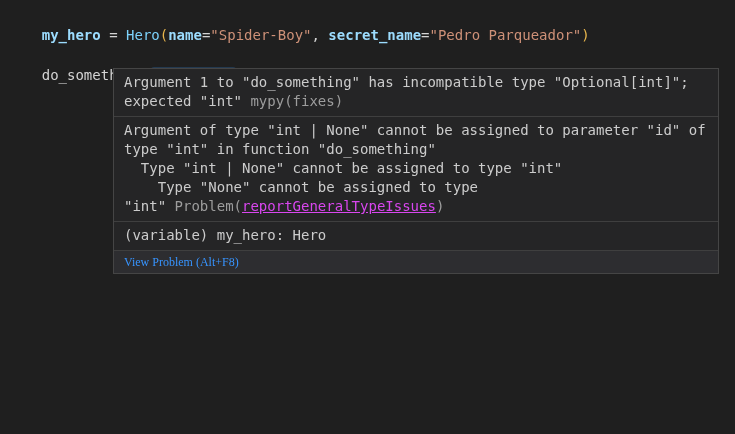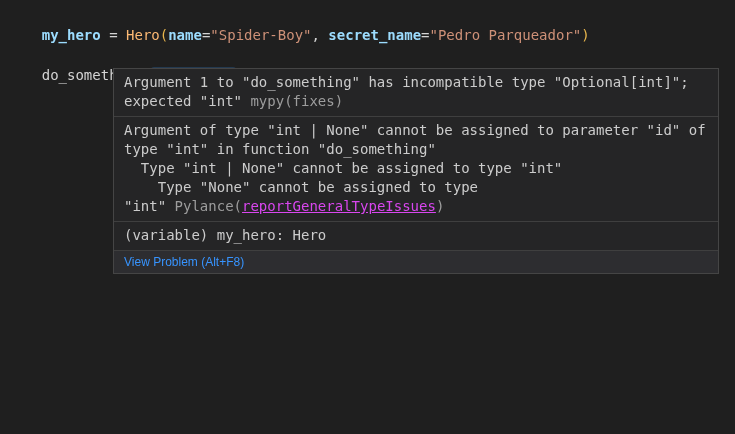--- a/index.html
+++ b/index.html
@@ -20,21 +20,21 @@
     position: absolute;
     left: 8px;
     font-size: 14px;
     line-height: 20px;
     white-space: pre;
     color: #d4d4d4;
   }
   .code-line-1 { top: 5px; }
   .code-line-2 { top: 45px; }
   .tok-var     { color: #9cdcfe; font-weight: bold; }
-  .tok-class   { color: #fdba74; }
+  .tok-class   { color: #7dd3fc; }
   .tok-str     { color: #ce9178; }
   .tok-bracket { color: #e8b64c; }
   .tok-plain   { color: #d4d4d4; }
   .word-highlight {
     background: rgba(38, 79, 120, 0.55);
     border-radius: 3px;
   }
   .squiggle-error {
     text-decoration: underline wavy #f14c4c 1px;
     text-underline-offset: 3px;
@@ -67,21 +67,21 @@
     color: #d946ef;
     text-decoration: underline;
     cursor: pointer;
   }
   .hover-statusbar {
     background: #2d2d30;
     padding: 3px 10px;
     display: flex;
     align-items: center;
     gap: 18px;
-    font-family: Liberation Sans, sans-serif;
+    font-family: Liberation Serif, serif;
     font-size: 12px;
     line-height: 16px;
   }
   .status-link { color: #3794ff; cursor: pointer; }
   .status-text { color: #cccccc; }
 </style>
 </head>
 <body>
 
 <div class="editor">
@@ -99,21 +99,21 @@
     <div class="hover-section">
       <div class="hover-line">Argument 1 to "do_something" has incompatible type "Optional[int]";</div>
       <div class="hover-line"><span>expected "int" </span><span class="dim-text">mypy(fixes)</span></div>
     </div>
 
     <div class="hover-section">
       <div class="hover-line">Argument of type "int | None" cannot be assigned to parameter "id" of</div>
       <div class="hover-line">type "int" in function "do_something"</div>
       <div class="hover-line">  Type "int | None" cannot be assigned to type "int"</div>
       <div class="hover-line">    Type "None" cannot be assigned to type</div>
-      <div class="hover-line"><span>"int" </span><span class="dim-text">Pylance(</span><span class="rule-link">reportGeneralTypeIssues</span><span class="dim-text">)</span></div>
+      <div class="hover-line"><span>"int" </span><span class="dim-text">Problem(</span><span class="rule-link">reportGeneralTypeIssues</span><span class="dim-text">)</span></div>
     </div>
 
     <div class="hover-section">
       <div class="hover-line">(variable) my_hero: Hero</div>
     </div>
 
     <div class="hover-statusbar">
       <span class="status-link">View Problem (Alt+F8)</span>
     </div>
 

